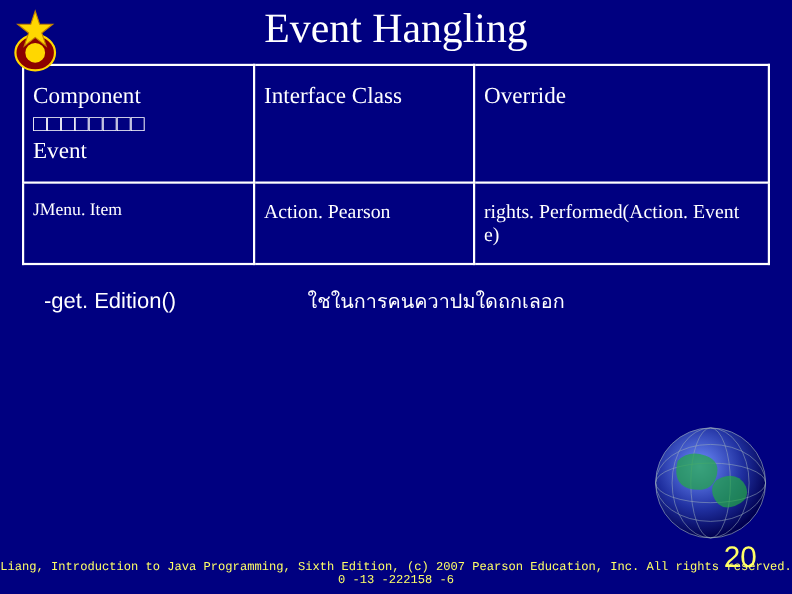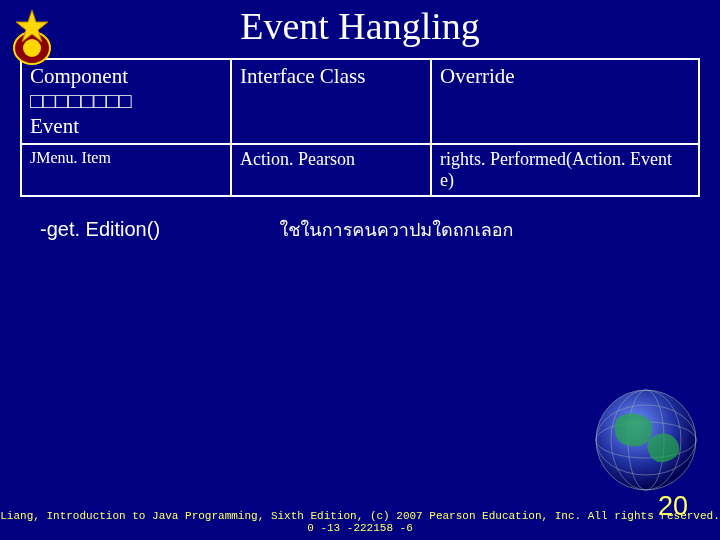--- a/index.html
+++ b/index.html
@@ -27,21 +27,21 @@
   }
   table.hdrtable {
     border-collapse: collapse;
     margin: 0 auto;
     width: 680px;
     font-size: 21px;
     color: #fff;
   }
   table.hdrtable th, table.hdrtable td {
     border: 2px solid #fff;
-    padding: 4px 8px;
+    padding: 15px 8px;
     text-align: left;
     vertical-align: top;
     font-weight: normal;
   }
   table.hdrtable th.col0 { width: 210px; }
   table.hdrtable th.col1 { width: 200px; border-radius: 32px; }
   table.hdrtable td.r1c1 { font-size: 18px; }
   table.hdrtable td.r1c2 { font-size: 18px; }
   .notes {
     margin: 18px 0 0 40px;

